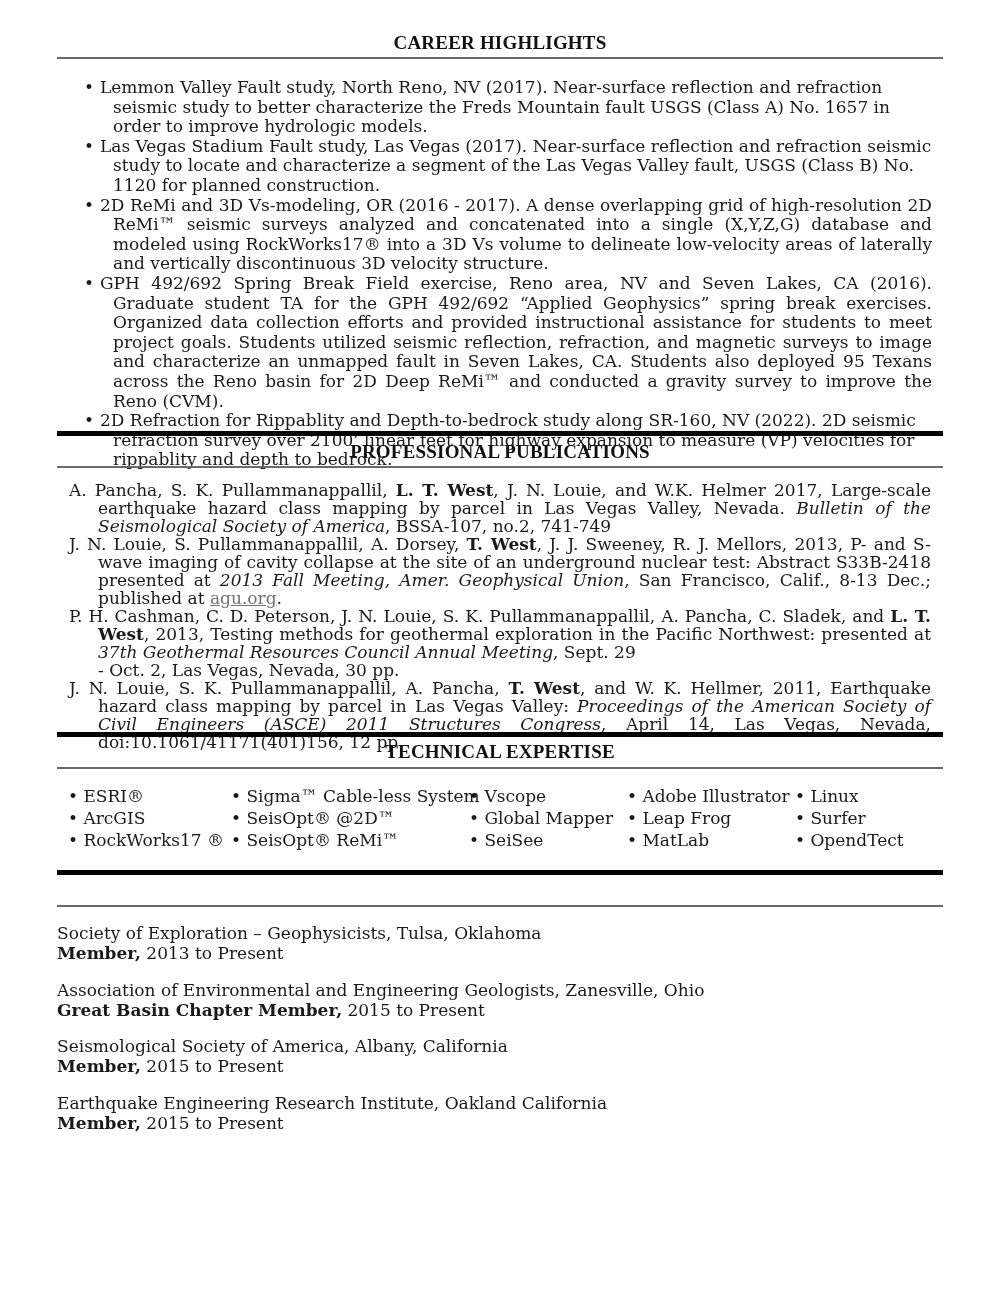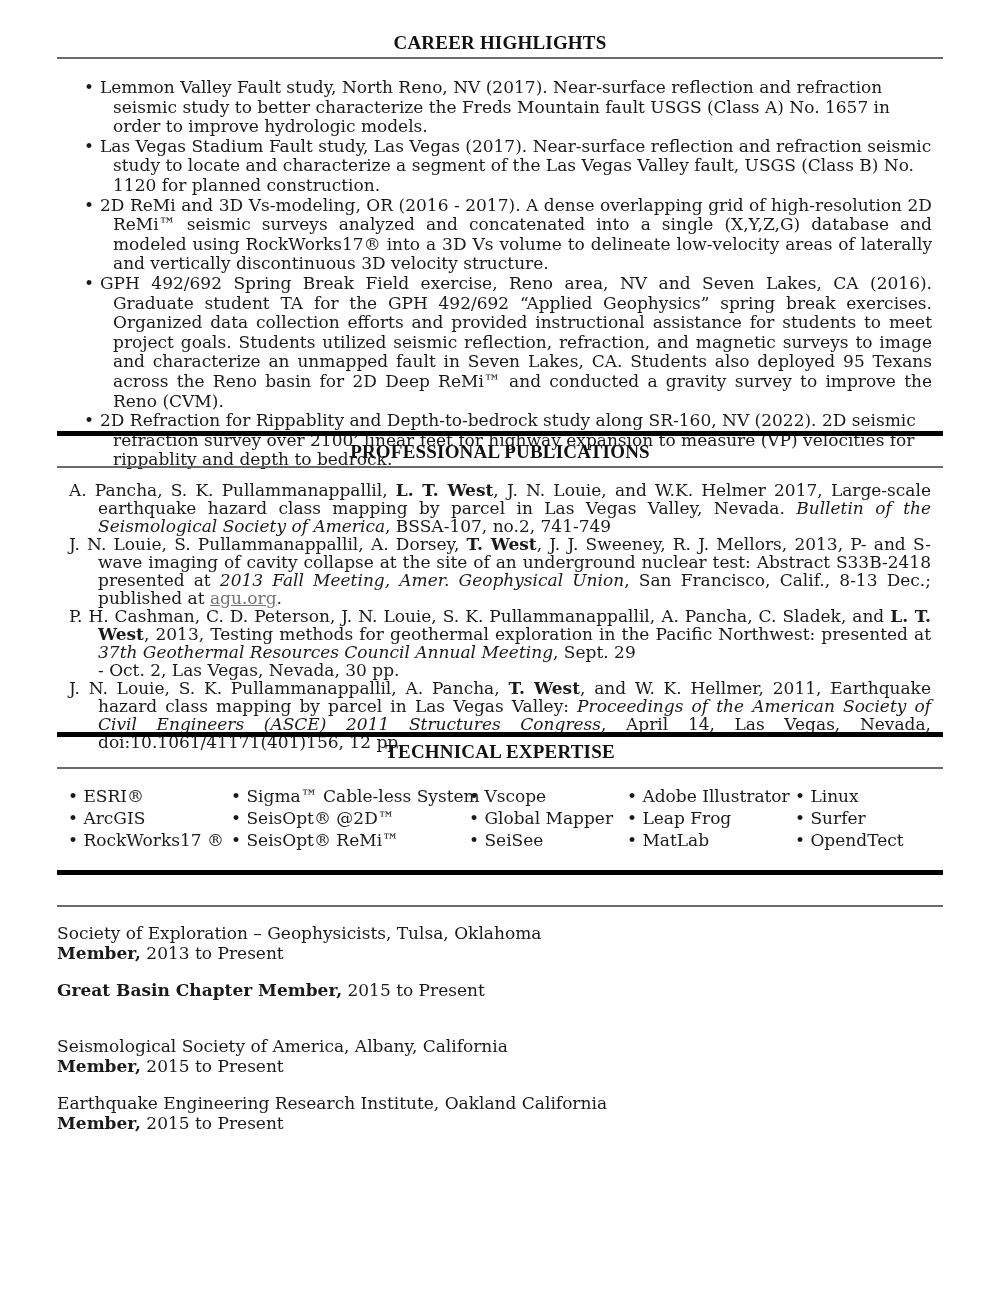--- a/index.html
+++ b/index.html
@@ -109,20 +109,21 @@
   </div>
 
   <div class="rule-thick" style="top:870px;"></div>
   <div class="rule-thin" style="top:905px;"></div>
 
   <div class="org txt" style="top:923px;">
     <div>Society of Exploration – Geophysicists, Tulsa, Oklahoma</div>
     <div><b>Member,</b><span> 2013 to Present</span></div>
   </div>
   <div class="org txt" style="top:980px;">
+    <div>Association of Environmental and Engineering Geologists, Zanesville, Ohio</div>
     <div><b>Great Basin Chapter Member,</b><span> 2015 to Present</span></div>
   </div>
   <div class="org txt" style="top:1036px;">
     <div>Seismological Society of America, Albany, California</div>
     <div><b>Member,</b><span> 2015 to Present</span></div>
   </div>
   <div class="org txt" style="top:1093px;">
     <div>Earthquake Engineering Research Institute, Oakland California</div>
     <div><b>Member,</b><span> 2015 to Present</span></div>
   </div>

